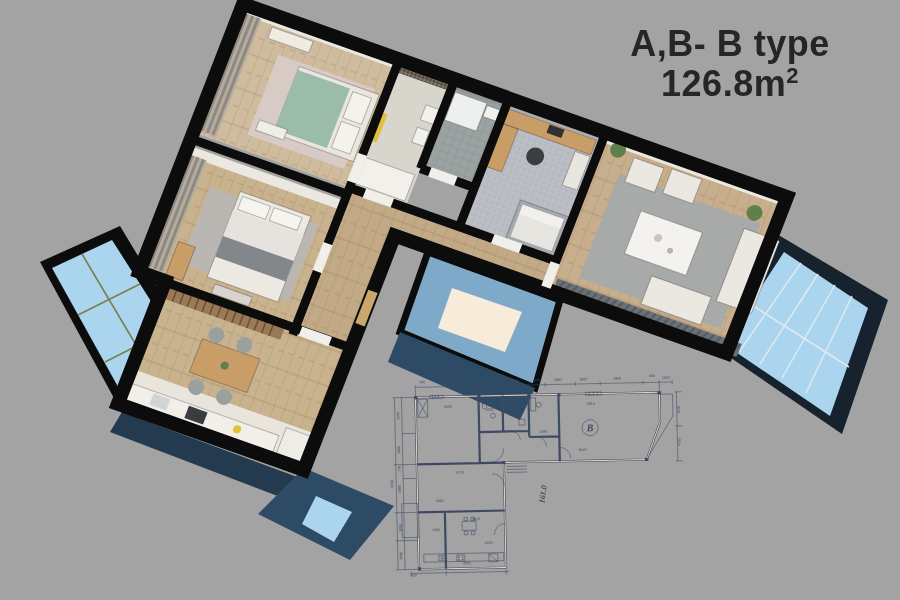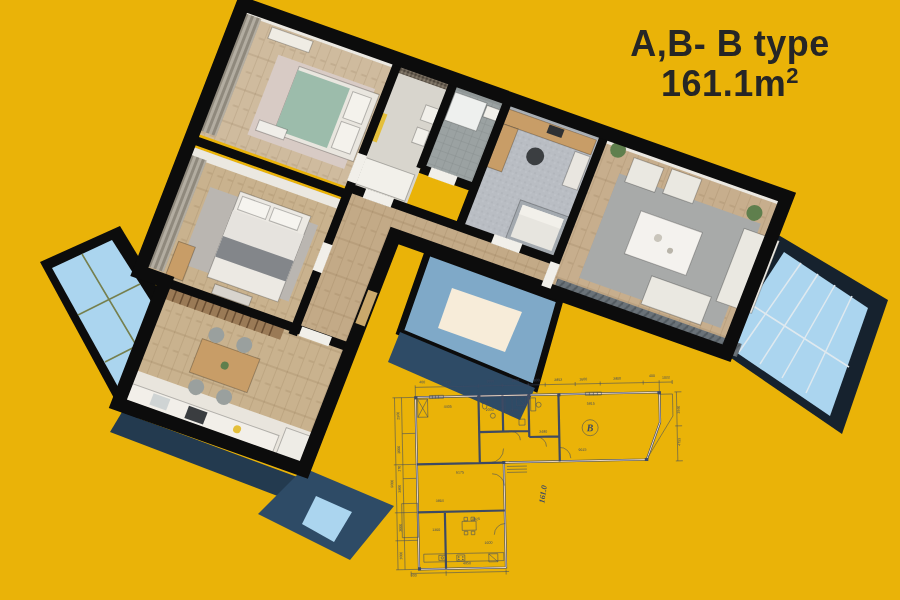--- a/index.html
+++ b/index.html
@@ -1,16 +1,16 @@
 <!DOCTYPE html>
 <html><head>
 <meta charset="utf-8">
 <style>
   html,body{margin:0;padding:0;}
-  .canvas{position:relative;width:900px;height:600px;background:#eab308;overflow:hidden;
+  .canvas{position:relative;width:900px;height:600px;background:#a3a3a3;overflow:hidden;
           font-family:"Liberation Sans",sans-serif;}
   .title-block{position:absolute;top:24px;left:590px;width:280px;text-align:center;
                font-weight:bold;color:#262626;line-height:1.12;letter-spacing:.5px;}
   .title-line1{font-size:36px;}
   .title-line2{font-size:36px;}
   .title-line2 sup{font-size:22px;vertical-align:super;line-height:0;}
   svg{position:absolute;left:0;top:0;}
   #plan3d{left:0;top:0;}
   #blueprint{left:385px;top:376px;transform:rotate(-1.2deg);transform-origin:0 0;}
   
@@ -197,21 +197,21 @@
       <rect x="238" y="91" width="28" height="10" fill="#f1efe9"></rect>
       <rect x="174" y="285" width="32" height="10" fill="#f1efe9"></rect>
       <rect x="385" y="140" width="10" height="26" fill="#f1efe9"></rect>
       <rect x="223" y="228" width="10" height="36" fill="#caa86c"></rect>
     </g>
   </g>
 </svg>
 
 <div class="title-block">
   <div class="title-line1">A,B- B type</div>
-  <div class="title-line2"><span>161.1m</span><sup>2</sup></div>
+  <div class="title-line2"><span>126.8m</span><sup>2</sup></div>
 </div>
 
 <svg id="blueprint" width="306" height="214" viewBox="0 0 306 214">
 
   <g>
     <path class="bp-thin" d="M30,12H287 M30,10V22 M93,10V14 M117,10V14 M143,10V14 M160,10V14 M190,10V14 M215,10V14 M258,10V14 M274,10V22 M287,10V14"></path>
     <path class="bp-thin" d="M9,22V194 M16,22V194 M7,22H30 M7,89H30 M7,137H30 M7,165H16 M7,194H30 M16,58H30 M16,103H30 M16,165H30"></path>
     <path class="bp-thin" d="M291,22V91 M289,22H296 M289,56H296 M289,91H296"></path>
     <path class="bp-thin" d="M22,198H120 M22,196V201 M57,196V201 M117,196V201"></path>
   </g>

